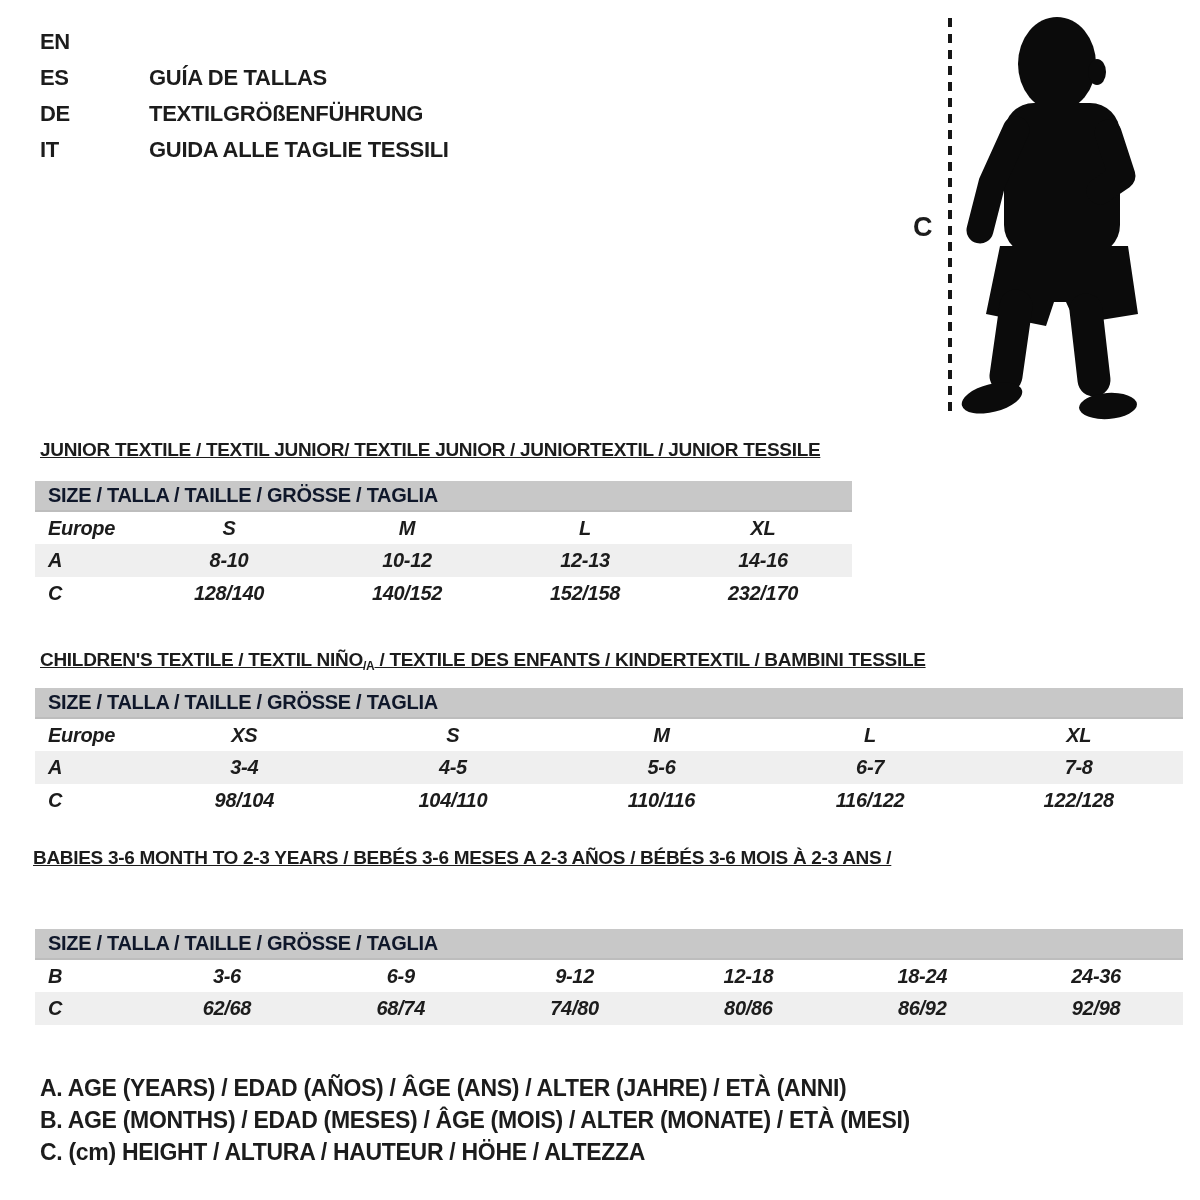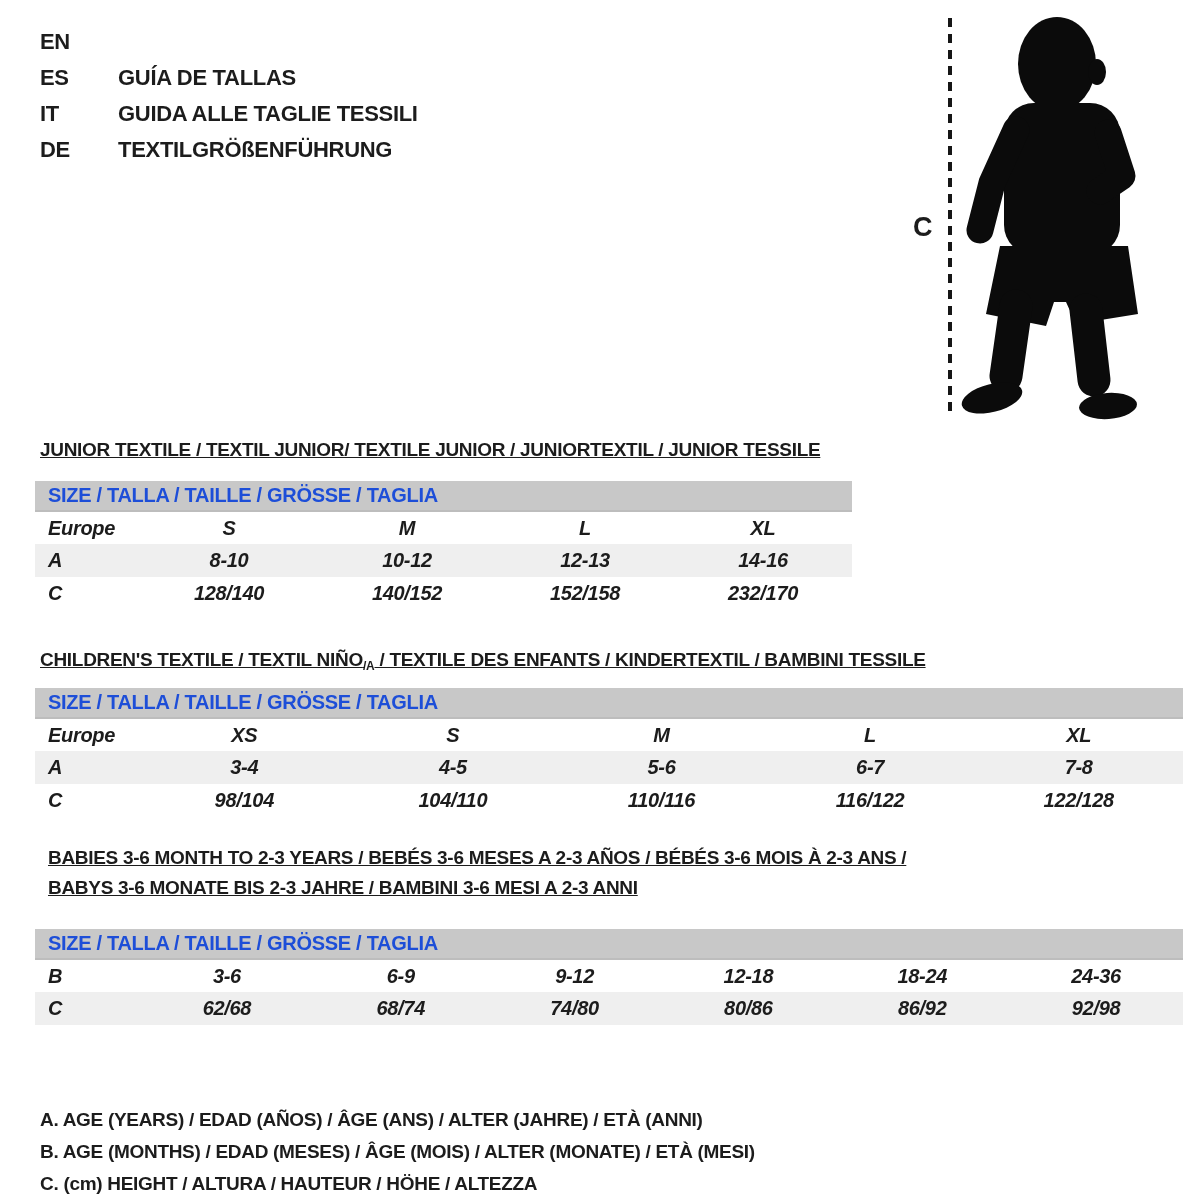--- a/index.html
+++ b/index.html
@@ -6,70 +6,70 @@
   html,body { background:#ffffff; }
   body {
     width:1200px; height:1200px; position:relative; overflow:hidden;
     font-family:"Liberation Sans","DejaVu Sans",sans-serif;
     font-weight:700; color:#1c1c1c; letter-spacing:-0.3px;
   }
   .abs { position:absolute; }
 
   
   .lang-block { left:40px; top:24px; }
-  .lang-row { display:flex; line-height:36px; font-size:22px; }
+  .lang-row { display:flex; line-height:36px; font-size:22px;gap:31px; }
   .lang-code { width:78px; flex:0 0 78px; }
 
   
   .figure-svg { left:900px; top:8px; }
   .figure-c { left:913px; top:212px; font-size:27px; }
 
   
   .sec-heading { font-size:19px; line-height:24px; white-space:nowrap;text-decoration:underline; }
   .sec-heading sub { font-size:12px; vertical-align:-4px; letter-spacing:-0.2px; }
   .heading-junior { left:40px; top:438px; }
   .heading-children { left:40px; top:648px; }
-  .heading-babies { left:48px; top:843px; line-height:30px; }
+  .heading-babies { left:33px; top:843px; line-height:30px; }
 
   
   table { border-collapse:collapse; table-layout:fixed; }
   .size-table { font-size:20px; }
   .size-table th.size-hdr {
     background:#c8c8c8; height:30px; text-align:left; padding-left:13px;
-    font-size:20px; font-weight:700; color:#1d4ed8;
+    font-size:20px; font-weight:700; color:#0f172a;
     border-bottom:2px solid #bdbdbd;
   }
   .size-table td { height:33px; text-align:center; vertical-align:middle;font-style:italic; }
   .size-table td.lbl { text-align:left; padding-left:13px; }
   .size-table tr.alt td { background:#efefef; }
   .tbl-junior   { left:35px; top:481px; width:817px; }
   .tbl-children { left:35px; top:688px; width:1148px; }
   .tbl-babies   { left:35px; top:929px; width:1148px; }
 
   
-  .legend { left:40px; top:1072px; font-size:19px; line-height:32px;margin-top:32px; }
+  .legend { left:40px; top:1072px; font-size:23px; line-height:32px; }
 </style>
 </head>
 <body>
 
 <div class="abs lang-block">
   <div class="lang-row">
     <span class="lang-code">EN</span>
   </div>
   <div class="lang-row">
     <span class="lang-code">ES</span>
     <span class="lang-label">GUÍA DE TALLAS</span>
   </div>
   <div class="lang-row">
+    <span class="lang-code">DE</span>
+    <span class="lang-label">TEXTILGRÖßENFÜHRUNG</span>
+  </div>
+  <div class="lang-row">
     <span class="lang-code">IT</span>
     <span class="lang-label">GUIDA ALLE TAGLIE TESSILI</span>
-  </div>
-  <div class="lang-row">
-    <span class="lang-code">DE</span>
-    <span class="lang-label">TEXTILGRÖßENFÜHRUNG</span>
   </div>
 </div>
 
 <svg class="abs figure-svg" width="260" height="412" viewBox="0 0 260 412" aria-hidden="true">
   <line x1="50" y1="10" x2="50" y2="408" stroke="#161616" stroke-width="4" stroke-dasharray="9 7"></line>
   <g fill="#0b0b0b" stroke="#0b0b0b">
     <ellipse cx="157" cy="56" rx="39" ry="47" stroke="none"></ellipse>
     <ellipse cx="197" cy="64" rx="9" ry="13" stroke="none"></ellipse>
     <rect x="104" y="95" width="116" height="152" rx="30" stroke="none"></rect>
     <polyline points="116,122 92,175 80,222" fill="none" stroke-width="27" stroke-linecap="round" stroke-linejoin="round"></polyline>
@@ -158,21 +158,20 @@
     <td>104/110</td>
     <td>110/116</td>
     <td>116/122</td>
     <td>122/128</td>
   </tr>
 </tbody>
   </table>
 
 <div class="abs sec-heading heading-babies">
   <div>BABIES 3-6 MONTH TO 2-3 YEARS / BEBÉS 3-6 MESES A 2-3 AÑOS / BÉBÉS 3-6 MOIS À 2-3 ANS /</div>
-  <div>BABYS 3-6 MONATE BIS 2-3 JAHRE / BAMBINI 3-6 MESI A 2-3 ANNI</div>
 </div>
 
 <table class="abs size-table tbl-babies">
   <colgroup>
       <col style="width:105px">
       <col>
       <col>
       <col>
       <col>
       <col>

